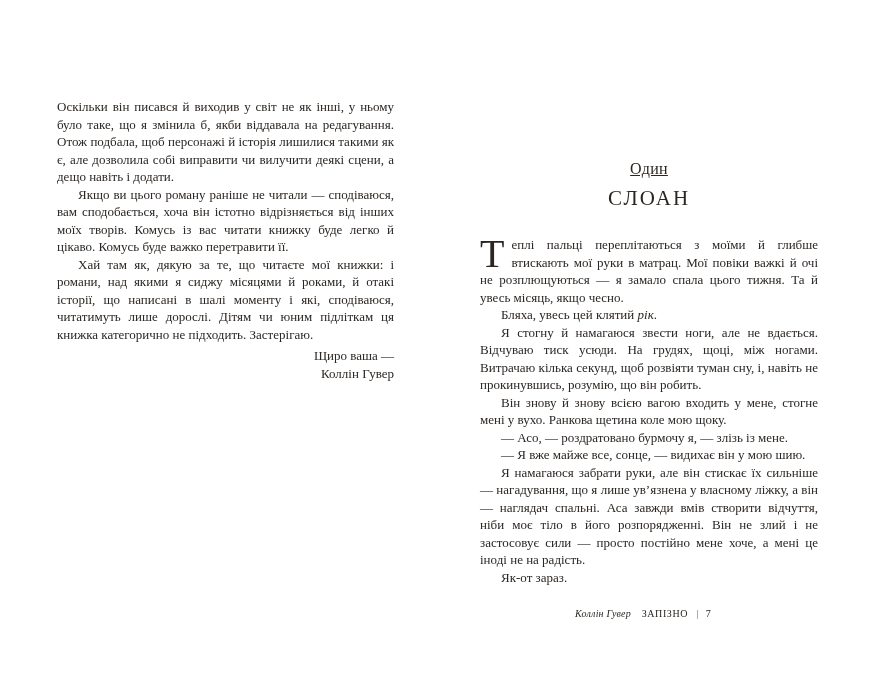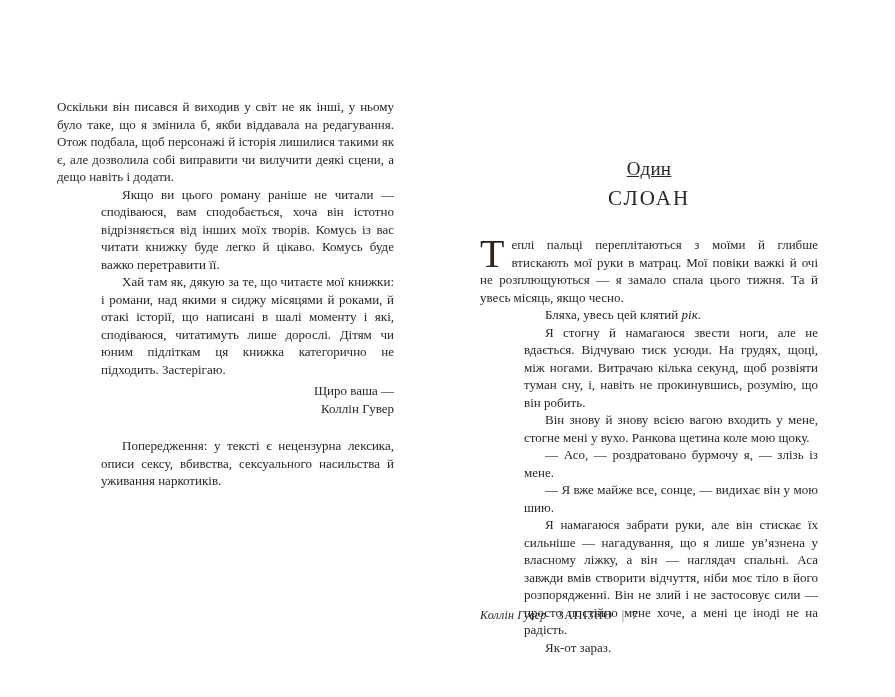--- a/index.html
+++ b/index.html
@@ -18,59 +18,59 @@
   .page-column {
     position: absolute;
     font-size: 13px;
     line-height: 17.5px;
     text-align: justify;
   }
   #left-column  { left: 57px;  top: 98px;  width: 337px; }
   #right-column { left: 480px; top: 160px; width: 338px; }
 
   .page-column p { margin: 0; }
-  .page-column p.indent { text-indent: 21px; margin-left: 44px; }
+  .page-column p.indent { text-indent: 21px; }
 
   .dropcap {
     float: left;
     font-size: 40px;
     line-height: 32px;
     padding: 2px 7px 0 0;
   }
 
   .signature {
     margin-top: 4px;
     text-align: right;
   }
   .signature div { line-height: 17.5px; }
 
   .warning-block { margin-top: 20px; }
 
   .chapter-label {
     text-align: center;
-    font-size: 19px;
+    font-size: 16px;
     letter-spacing: 0.3px;
     text-decoration: underline;
   }
   .chapter-title {
     text-align: center;
     font-size: 21px;
     font-weight: normal;
     letter-spacing: 2px;
     margin-top: 12px;
   }
   .chapter-body { margin-top: 29px; }
 
   .page-footer {
     position: absolute;
     left: 480px;
     top: 608px;
     width: 326px;
-    text-align: left;
-    font-size: 12px;
+    text-align: center;
+    font-size: 10px;
     letter-spacing: 0.2px;
   }
   .page-footer .footer-author { font-style: italic; }
   .page-footer .footer-title  { margin-left: 8px; letter-spacing: 0.6px; }
   .page-footer .footer-sep    { color: #6b6560; margin: 0 4px 0 6px; }
 </style>
 </head>
 <body style="background: rgb(255, 255, 255); color: rgb(43, 38, 34);">
 
 <div class="page-column" id="left-column">
@@ -78,23 +78,20 @@
       <p><span>Оскільки він писався й виходив у світ не як інші, у ньому було таке, що я змінила б, якби віддавала на редагування. Отож подбала, щоб персонажі й історія лишилися такими як є, але дозволила собі виправити чи вилучити деякі сцени, а дещо навіть і додати.</span></p>
       <p class="indent"><span>Якщо ви цього роману раніше не читали — сподіваюся, вам сподобається, хоча він істотно відрізняється від інших моїх творів. Комусь із вас читати книжку буде легко й цікаво. Комусь буде важко перетравити її.</span></p>
       <p class="indent"><span>Хай там як, дякую за те, що читаєте мої книжки: і романи, над якими я сиджу місяцями й роками, й отакі історії, що написані в шалі моменту і які, сподіваюся, читатимуть лише дорослі. Дітям чи юним підліткам ця книжка категорично не підходить. Застерігаю.</span></p>
     </div>
 
   <div class="signature">
     <div>Щиро ваша —</div>
     <div>Коллін Гувер</div>
   </div>
 
-  <div class="warning-block">
-      <p class="indent"><span>Попередження: у тексті є нецензурна лексика, описи сексу, вбивства, сексуального насильства й уживання наркотиків.</span></p>
-    </div>
 </div>
 
 <div class="page-column" id="right-column">
   <div class="chapter-label">Один</div>
   <div class="chapter-title">СЛОАН</div>
   <div class="chapter-body">
       <p><span class="dropcap">Т</span><span>еплі пальці переплітаються з моїми й глибше втискають мої руки в матрац. Мої повіки важкі й очі не розплющуються — я замало спала цього тижня. Та й увесь місяць, якщо чесно.</span></p>
       <p class="indent"><span>Бляха, увесь цей клятий </span><em>рік</em><span>.</span></p>
       <p class="indent"><span>Я стогну й намагаюся звести ноги, але не вдається. Відчуваю тиск усюди. На грудях, щоці, між ногами. Витрачаю кілька секунд, щоб розвіяти туман сну, і, навіть не прокинувшись, розумію, що він робить.</span></p>
       <p class="indent"><span>Він знову й знову всією вагою входить у мене, стогне мені у вухо. Ранкова щетина коле мою щоку.</span></p>

